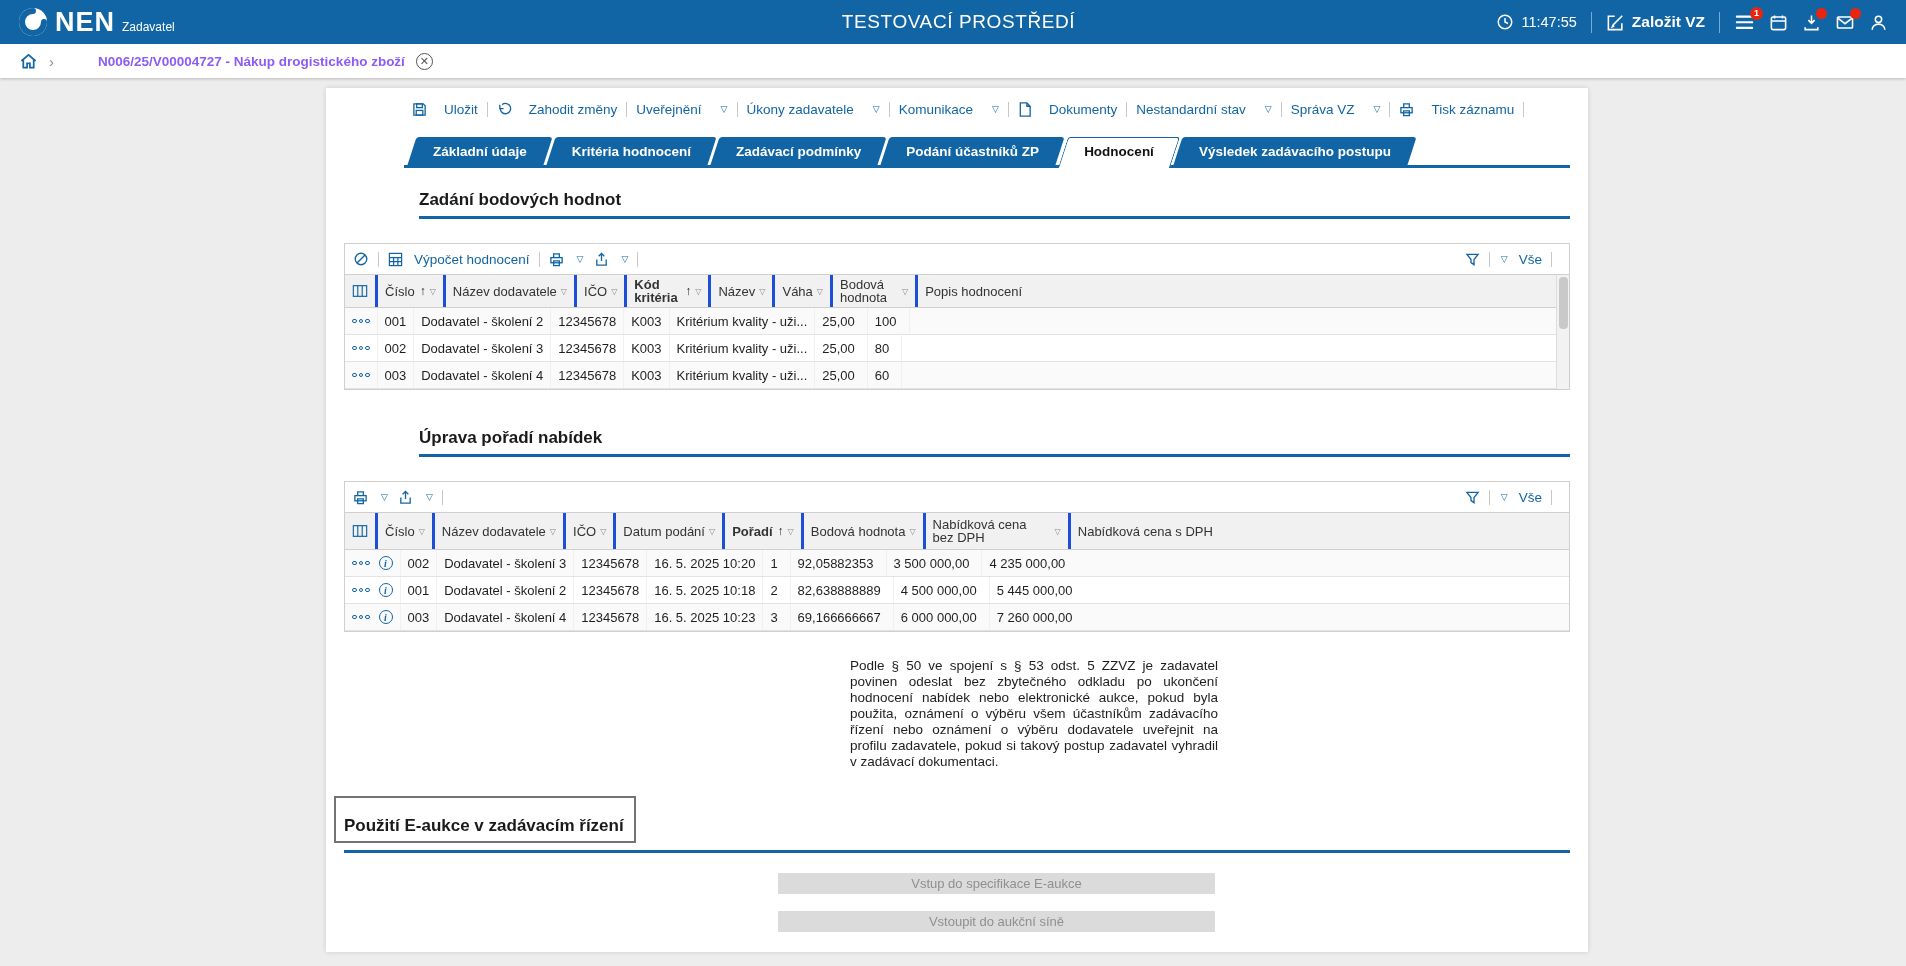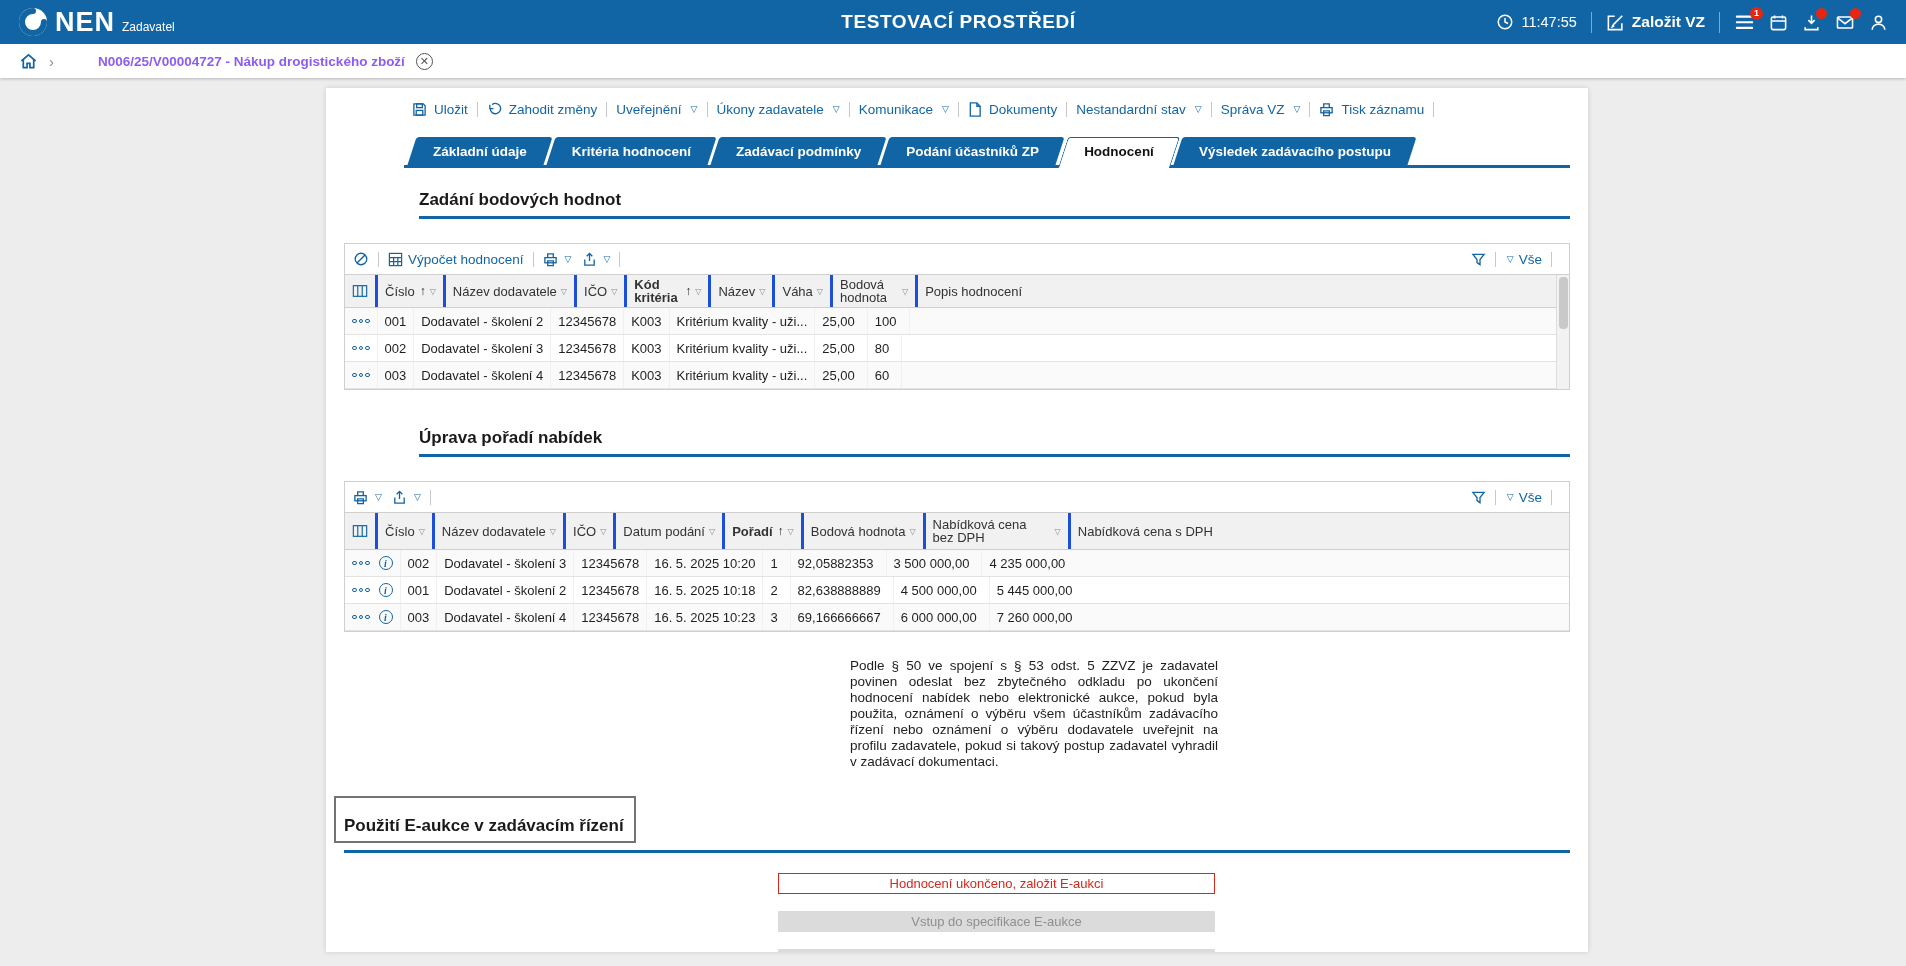--- a/index.html
+++ b/index.html
@@ -23,21 +23,21 @@
   
   .topbar{
     position:relative;height:44px;background:var(--blue);
     display:flex;align-items:center;padding:0 18px;color:#fff;z-index:6;
   }
   .brand{display:flex;align-items:flex-end;gap:7px;cursor:pointer;}
   .brand-name{font-size:27px;font-weight:bold;letter-spacing:1px;line-height:30px;}
   .brand-sub{font-size:12px;line-height:16px;margin-bottom:2px;}
   .env-title{
     position:absolute;left:11px;right:0;text-align:center;
-    font-size:19px;font-weight:bold;letter-spacing:.6px;pointer-events:none;
+    font-size:19px;font-weight:normal;letter-spacing:.6px;pointer-events:none;
   }
   .top-right{margin-left:auto;display:flex;align-items:center;gap:14px;position:relative;z-index:2;}
   .tpipe{width:1px;height:21px;background:rgba(255,255,255,.45);}
   .top-item{display:flex;align-items:center;gap:7px;color:#fff;}
   .top-time{font-size:14.5px;}
   .top-create{font-size:15.5px;font-weight:bold;cursor:pointer;}
   .icon-btn{position:relative;cursor:pointer;display:flex;align-items:center;}
   .badge{
     position:absolute;top:-6px;right:-8px;min-width:13px;height:13px;border-radius:8px;
     background:var(--red);color:#fff;font-size:9px;font-weight:bold;line-height:13px;
@@ -62,21 +62,21 @@
   .card{
     width:1262px;height:864px;margin:10px 0 0 326px;background:#fff;
     box-shadow:0 0 5px rgba(0,0,0,.14);padding:14px 18px 20px;overflow:hidden;
   }
 
   
   .cmdbar{
     margin-left:68px;display:flex;align-items:center;flex-wrap:nowrap;
     font-size:13.5px;padding-bottom:8px;
   }
-  .cmd{display:inline-flex;align-items:center;gap:7px;color:var(--blue);cursor:pointer;white-space:nowrap;}
+  .cmd{display:inline-flex;align-items:center;gap:17px;color:var(--blue);cursor:pointer;white-space:nowrap;}
   .cpipe{width:1px;height:15px;background:#C8C8C8;margin:0 9px;}
   .caret{font-size:9px;color:var(--blue);line-height:1;margin-left:2px;}
 
   
   .tabs{
     margin:12px 0 0 60px;display:flex;align-items:flex-end;height:31px;
     border-bottom:3px solid var(--blue);padding-left:8px;position:relative;
   }
   .tab{
     position:relative;height:28px;display:flex;align-items:center;
@@ -102,21 +102,21 @@
   .panel{
     margin-top:24px;border:1px solid var(--tbl-border);background:#fff;
     position:relative;width:1226px;overflow:hidden;
   }
   .tbl-toolbar{
     height:30px;display:flex;align-items:center;padding:0 8px;
     font-size:13.5px;color:var(--blue);
   }
   .tt-left,.tt-right{display:flex;align-items:center;}
   .tt-right{margin-left:auto;}
-  .tt-link{display:inline-flex;align-items:center;gap:5px;color:var(--blue);cursor:pointer;white-space:nowrap;}
+  .tt-link{display:inline-flex;align-items:center;gap:11px;color:var(--blue);cursor:pointer;white-space:nowrap;}
   .thead{
     display:flex;background:#F1F1F1;border-top:1px solid var(--tbl-border);
     border-bottom:1px solid var(--tbl-border);
   }
   .th{
     display:flex;align-items:center;padding:0 7px;border-right:3px solid #1d4ed8;
     font-size:13px;color:#333;line-height:13px;position:relative;overflow:hidden;
   }
   .th .lab{max-width:100%;}
   .th .lab.wrap{white-space:normal;}
@@ -663,18 +663,17 @@
   <p class="note">Podle § 50 ve spojení s § 53 odst. 5 ZZVZ je zadavatel povinen odeslat bez zbytečného odkladu po ukončení hodnocení nabídek nebo elektronické aukce, pokud byla použita, oznámení o výběru všem účastníkům zadávacího řízení nebo oznámení o výběru dodavatele uveřejnit na profilu zadavatele, pokud si takový postup zadavatel vyhradil v zadávací dokumentaci.</p>
 
   <div class="sec3">
     <div class="sec3-titlebox">
       <div class="sec-title">Použití E-aukce v zadávacím řízení</div>
     </div>
     <div class="rule full" style="margin-top:7px;"></div>
   </div>
 
   <div class="btn-col">
-    <button class="btn btn-red">Hodnocení ukončeno, založit E-aukci</button>
     <button class="btn btn-gray">Vstup do specifikace E-aukce</button>
     <button class="btn btn-gray">Vstoupit do aukční síně</button>
   </div>
 
 </div>
 
 </body></html>

